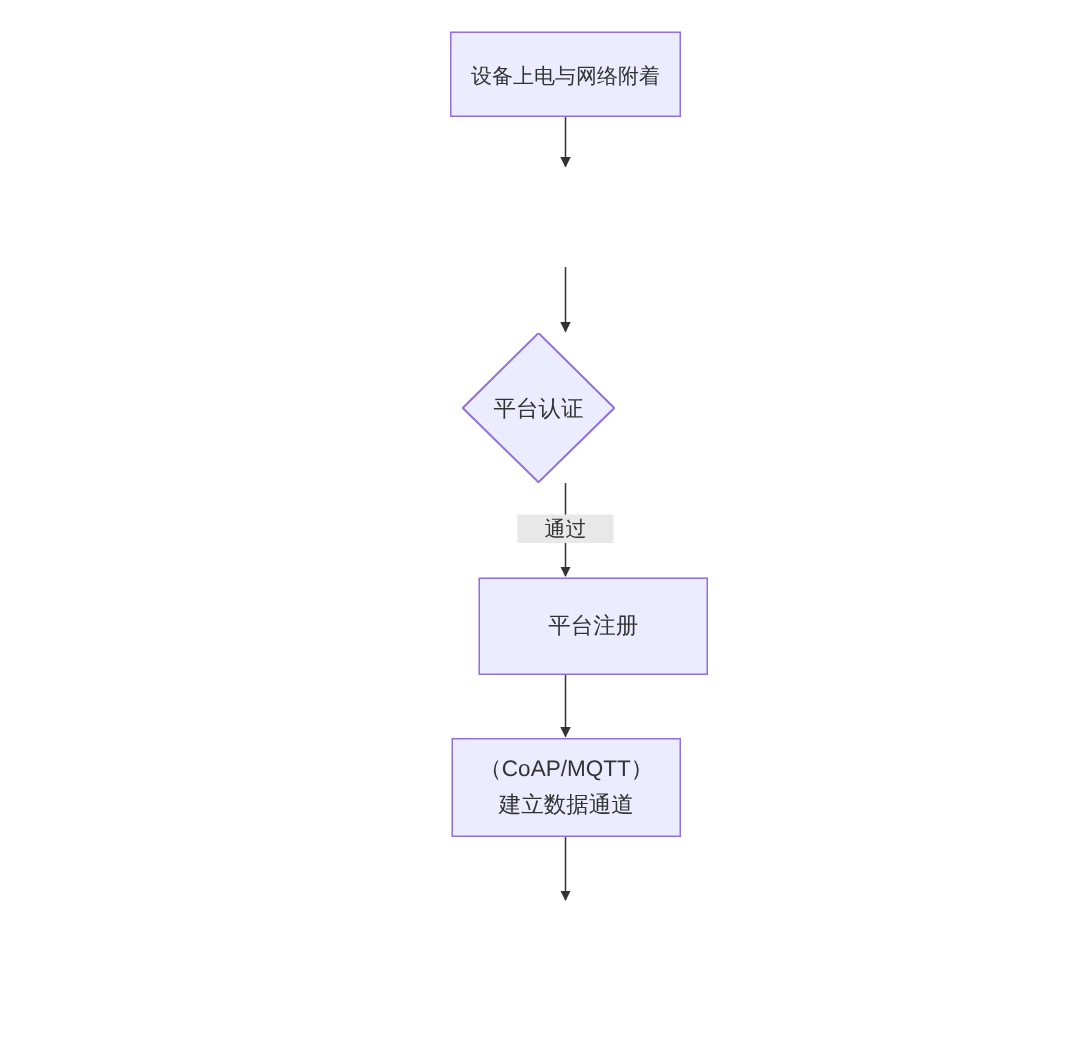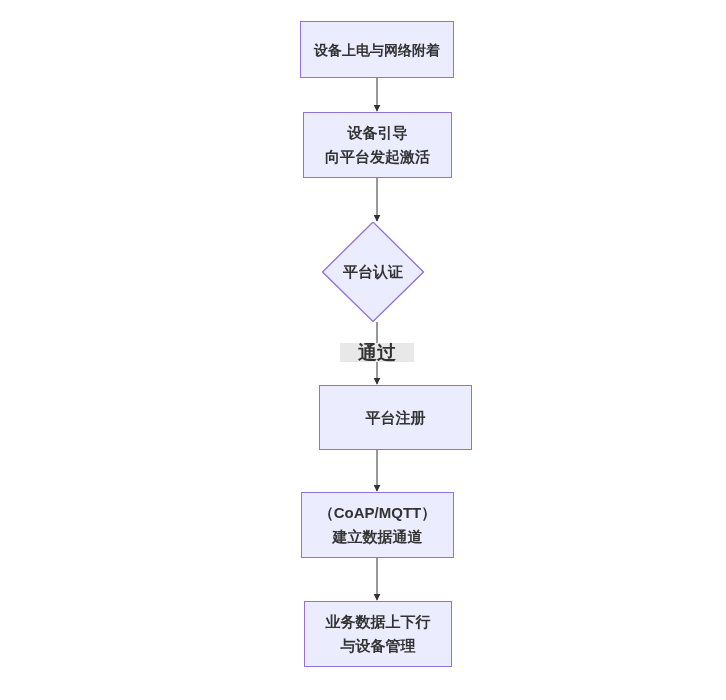--- a/index.html
+++ b/index.html
@@ -9,21 +9,20 @@
     background: #ffffff;
   }
   .canvas {
     position: relative;
     width: 726px;
     height: 700px;
     background: #ffffff;
     font-family: "Liberation Sans", "DejaVu Sans", sans-serif;
     color: #333333;
     overflow: hidden;
-    font-weight: bold;
   }
   .node {
     position: absolute;
     box-sizing: border-box;
     background: #ECECFF;
     border: 1.5px solid #9370DB;
     display: flex;
     flex-direction: column;
     align-items: center;
     justify-content: center;
@@ -35,21 +34,21 @@
   .node.small-font {
     font-size: 14px;
     line-height: 22px;
   }
   .node .line {
     display: block;
     white-space: nowrap;
   }
   .diamond-wrap {
     position: absolute;
-    left: 322px;
+    left: 308px;
     top: 222px;
     width: 102px;
     height: 100px;
   }
   .diamond-wrap svg {
     position: absolute;
     left: 0;
     top: 0;
     display: block;
   }
@@ -72,21 +71,21 @@
     top: 0;
     pointer-events: none;
   }
   .edge-label {
     position: absolute;
     left: 377px;
     top: 343px;
     transform: translateX(-50%);
     background: #e8e8e8;
     color: #333333;
-    font-size: 19px;
+    font-size: 14px;
     line-height: 19px;
     padding: 0 18px;
     white-space: nowrap;
   }
 </style>
 </head>
 <body>
 
 <div class="canvas">
 
@@ -100,41 +99,33 @@
     <line x1="377" y1="178" x2="377" y2="221" stroke="#333333" stroke-width="1" marker-end="url(#arrowhead)"></line>
     <line x1="377" y1="322" x2="377" y2="384" stroke="#333333" stroke-width="1" marker-end="url(#arrowhead)"></line>
     <line x1="377" y1="450" x2="377" y2="491" stroke="#333333" stroke-width="1" marker-end="url(#arrowhead)"></line>
     <line x1="377" y1="558" x2="377" y2="600" stroke="#333333" stroke-width="1" marker-end="url(#arrowhead)"></line>
   </svg>
 
   <div class="node small-font" style="left:300px; top:21px; width:154px; height:57px;">
     <span class="line">设备上电与网络附着</span>
   </div>
 
-  <div class="node" style="left:303px; top:112px; width:149px; height:66px;">
-    <span class="line">设备引导</span>
-    <span class="line">向平台发起激活</span>
-  </div>
 
   <div class="diamond-wrap">
     <svg width="102" height="100">
       <polygon points="51,0 101.5,50 51,99.5 0.5,50" fill="#ECECFF" stroke="#9370DB" stroke-width="1.3"></polygon>
     </svg>
     <span class="diamond-label">平台认证</span>
   </div>
 
   <div class="edge-label">通过</div>
 
   <div class="node" style="left:301px; top:385px; width:153px; height:65px;margin-left:18px;">
     <span class="line">平台注册</span>
   </div>
 
   <div class="node" style="left:301px; top:492px; width:153px; height:66px;">
     <span class="line">（CoAP/MQTT）</span>
     <span class="line">建立数据通道</span>
   </div>
 
-  <div class="node" style="left:304px; top:601px; width:148px; height:66px;">
-    <span class="line">业务数据上下行</span>
-    <span class="line">与设备管理</span>
-  </div>
 
 </div>
 
 </body></html>

